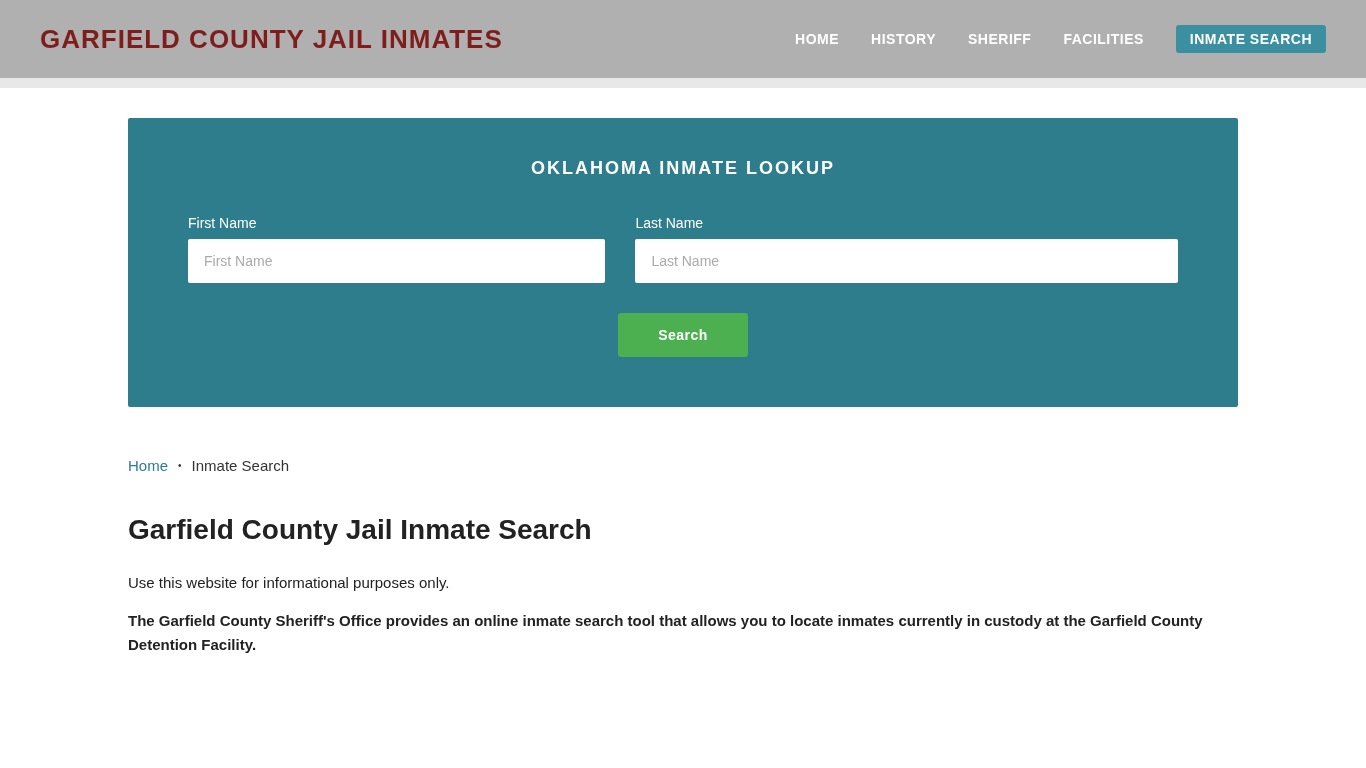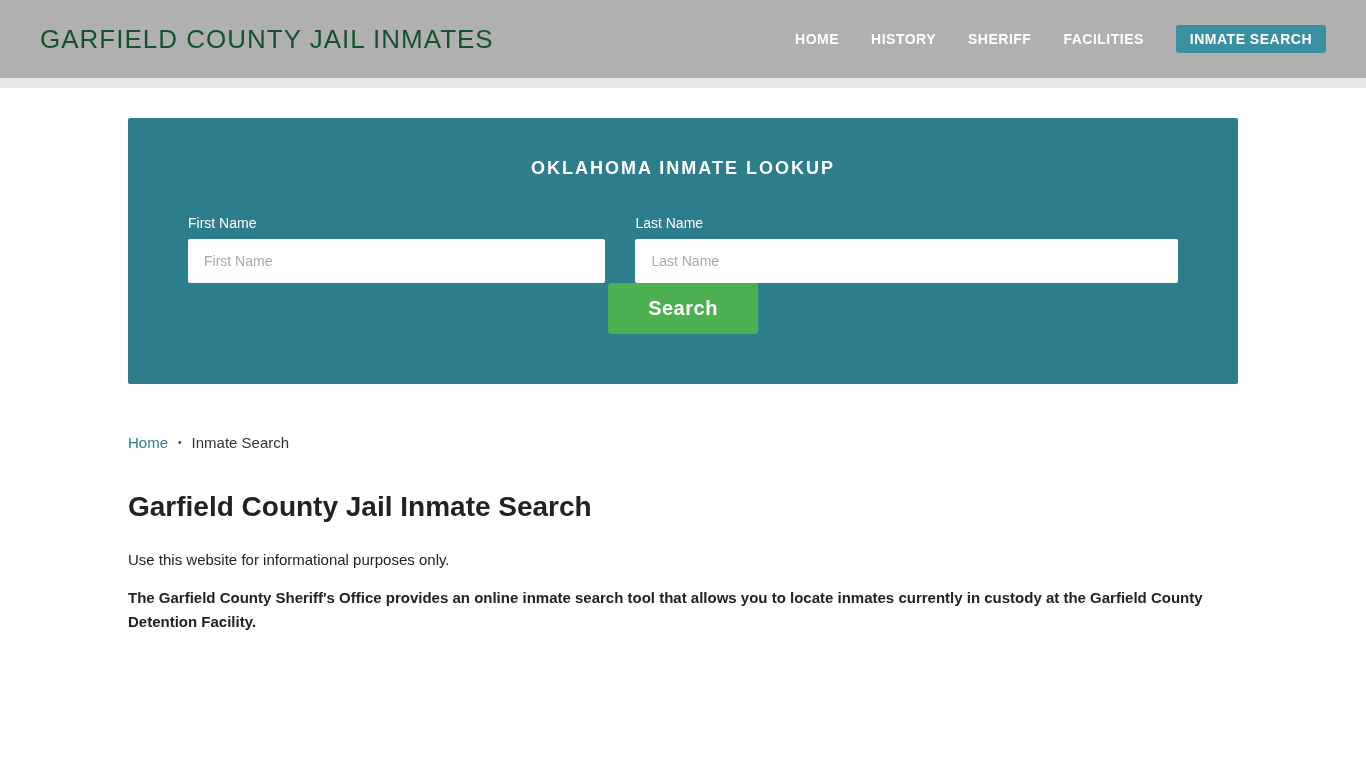--- a/index.html
+++ b/index.html
@@ -21,22 +21,22 @@
       background-color: #b0b0b0;
       display: flex;
       align-items: center;
       justify-content: space-between;
       padding: 18px 40px;
       height: 78px;
     }
 
     .header-title {
       font-size: 26px;
-      font-weight: 400;
-      color: #14532d;
+      font-weight: 700;
+      color: #7f1d1d;
       letter-spacing: 1px;
       text-transform: uppercase;
     }
 
     .header-nav {
       display: flex;
       align-items: center;
       gap: 32px;
     }
 
@@ -78,20 +78,21 @@
       font-weight: 700;
       letter-spacing: 2px;
       text-transform: uppercase;
       margin-bottom: 36px;
     }
 
     .search-form {
       display: flex;
       gap: 30px;
       align-items: flex-end;
+      margin-bottom: 30px;
     }
 
     .form-group {
       display: flex;
       flex-direction: column;
       gap: 8px;
     }
 
     .form-group.first-name {
       flex: 1;
@@ -127,21 +128,21 @@
     }
 
     .search-button-container {
       display: flex;
       justify-content: center;
     }
 
     .search-button {
       background-color: #4caf50;
       color: #ffffff;
-      font-size: 20px;
+      font-size: 14px;
       font-weight: 600;
       padding: 14px 40px;
       border: none;
       cursor: pointer;
       border-radius: 3px;
       letter-spacing: 0.5px;
     }
 
     
     .main-content {

